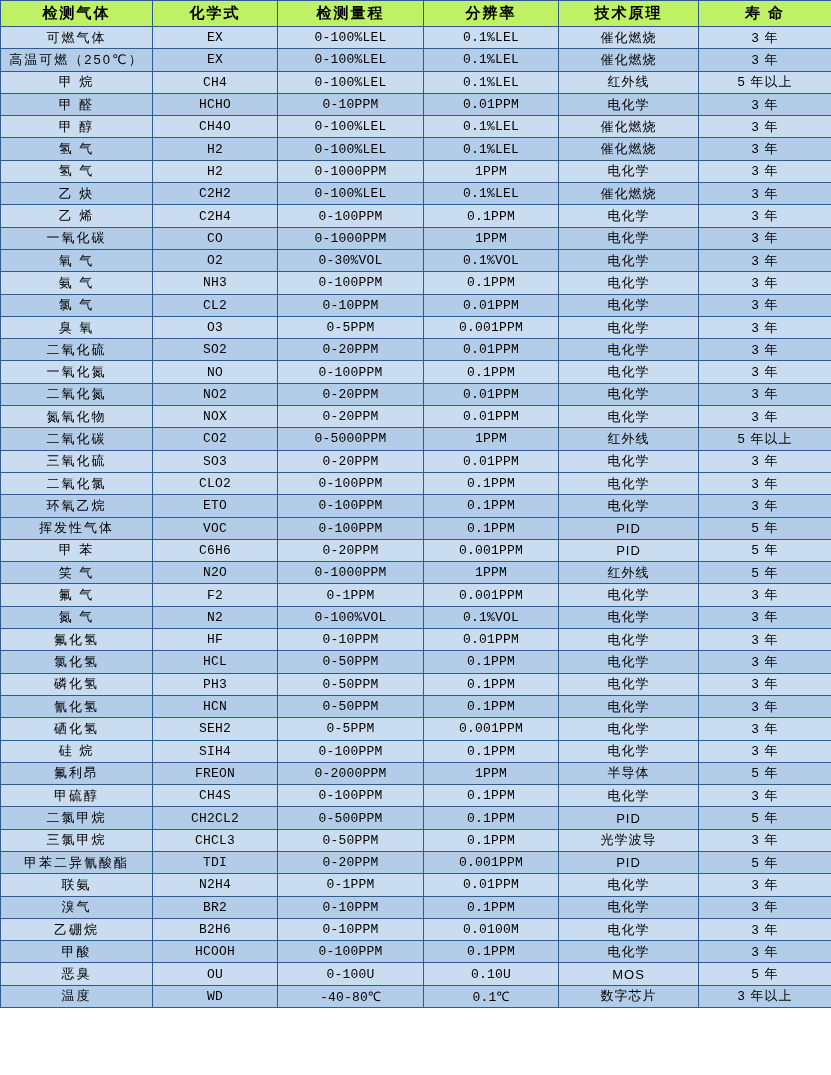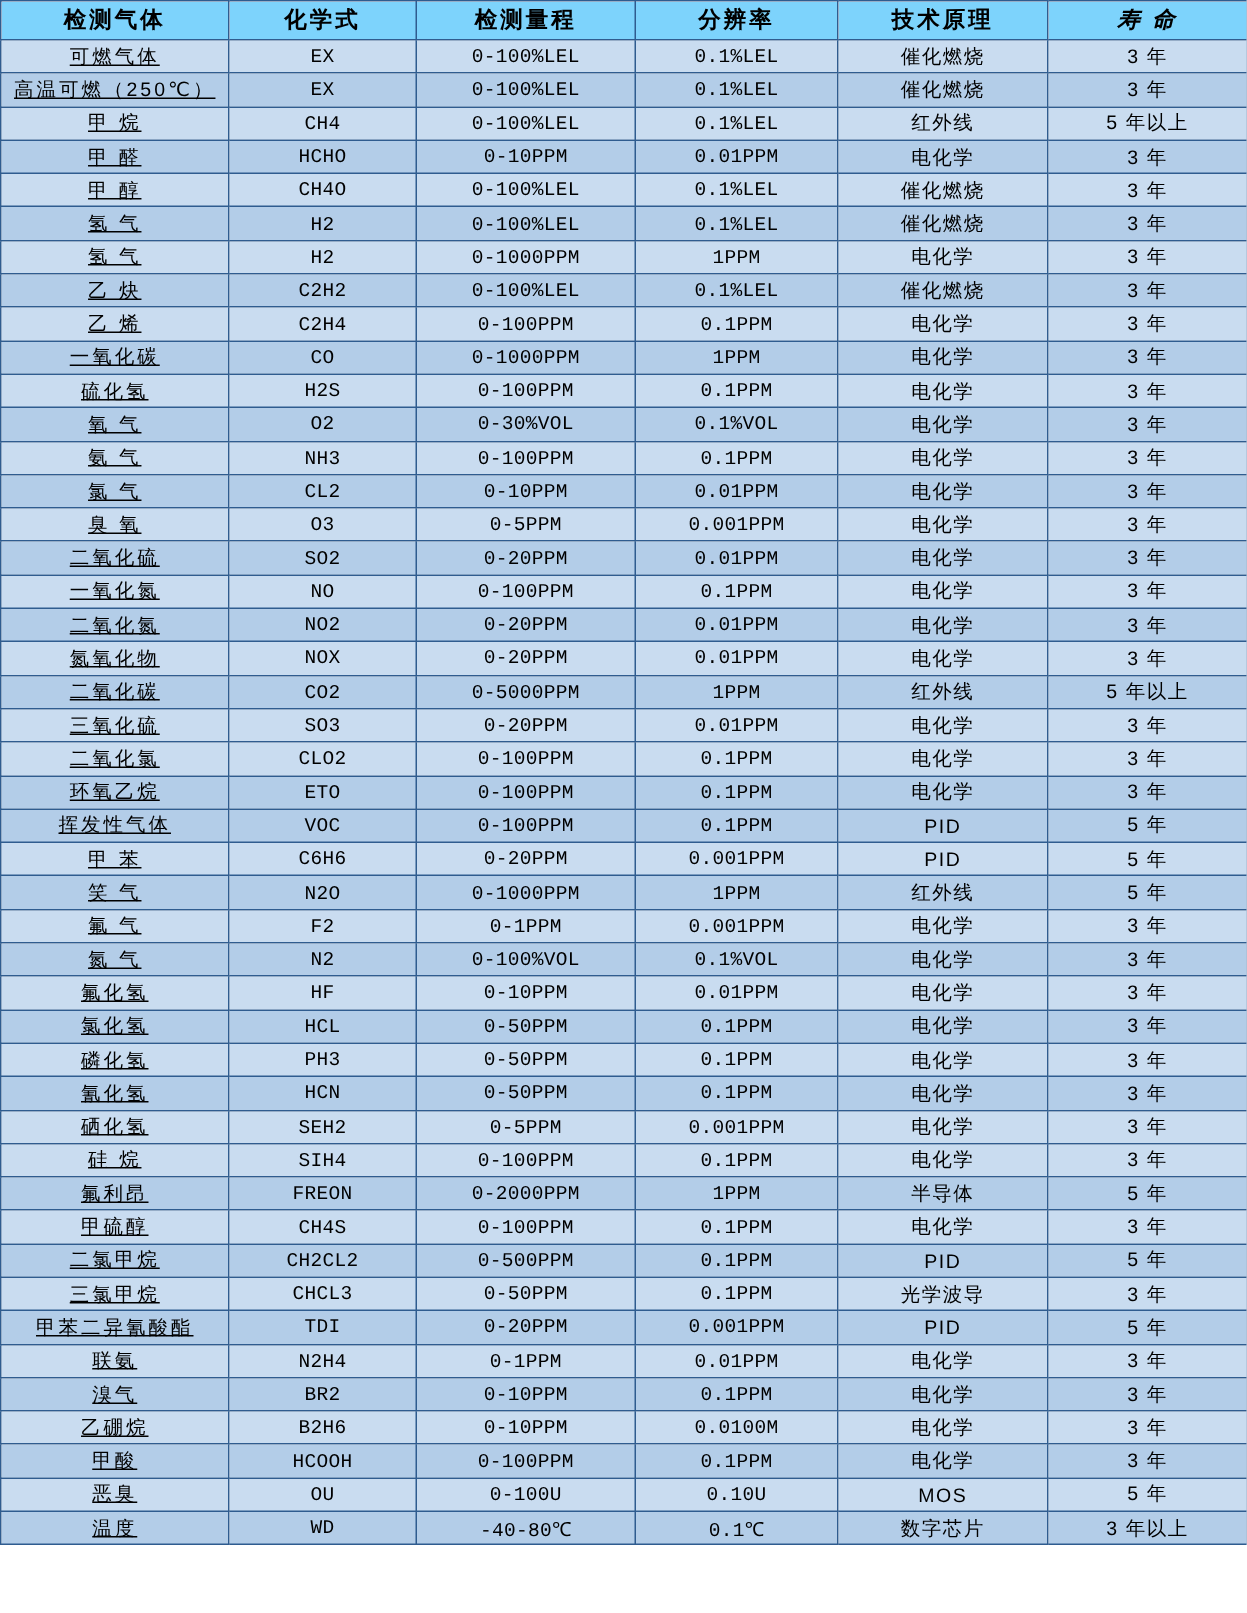--- a/index.html
+++ b/index.html
@@ -35,52 +35,51 @@
     border: 1px solid #2f5c8f;
     text-align: center;
     vertical-align: middle;
     color: #000000;
     padding: 0;
     overflow: hidden;
     white-space: nowrap;
   }
   table.gas-table thead th {
     height: 25px;
-    background: #7dd3fc;
+    background: #bef264;
     font-size: 15px;
     font-weight: bold;
     letter-spacing: 2px;
   }
   table.gas-table tbody td {
     height: 21.3px;
     font-size: 13px;
   }
   table.gas-table tbody tr.odd td {
     background: #c9dcf0;
   }
   table.gas-table tbody tr.even td {
     background: #b3cde8;
   }
   td.name {
     letter-spacing: 2px;
-    text-decoration: underline;
   }
   td.formula, td.range, td.res {
     font-family: "Liberation Mono", "DejaVu Sans Mono", monospace;
     font-size: 12.5px;
     letter-spacing: 0.2px;
   }
   td.tech {
     letter-spacing: 1px;
   }
   td.life {
     letter-spacing: 1px;
   }
   th.th-name { letter-spacing: 3px; }
-  th.th-life { letter-spacing: 6px; font-style: italic; }
+  th.th-life { letter-spacing: 6px; }
 </style>
 </head>
 <body>
 
 <div class="sheet">
   <table class="gas-table">
     <colgroup>
       <col class="c0">
         <col class="c1">
         <col class="c2">
@@ -172,28 +171,20 @@
           <td class="life">3 年</td>
         </tr>
         <tr class="even">
           <td class="name">一氧化碳</td>
           <td class="formula">CO</td>
           <td class="range">0-1000PPM</td>
           <td class="res">1PPM</td>
           <td class="tech">电化学</td>
           <td class="life">3 年</td>
         </tr>
-        <tr class="odd">
-          <td class="name">硫化氢</td>
-          <td class="formula">H2S</td>
-          <td class="range">0-100PPM</td>
-          <td class="res">0.1PPM</td>
-          <td class="tech">电化学</td>
-          <td class="life">3 年</td>
-        </tr>
         <tr class="even">
           <td class="name">氧 气</td>
           <td class="formula">O2</td>
           <td class="range">0-30%VOL</td>
           <td class="res">0.1%VOL</td>
           <td class="tech">电化学</td>
           <td class="life">3 年</td>
         </tr>
         <tr class="odd">
           <td class="name">氨 气</td>

